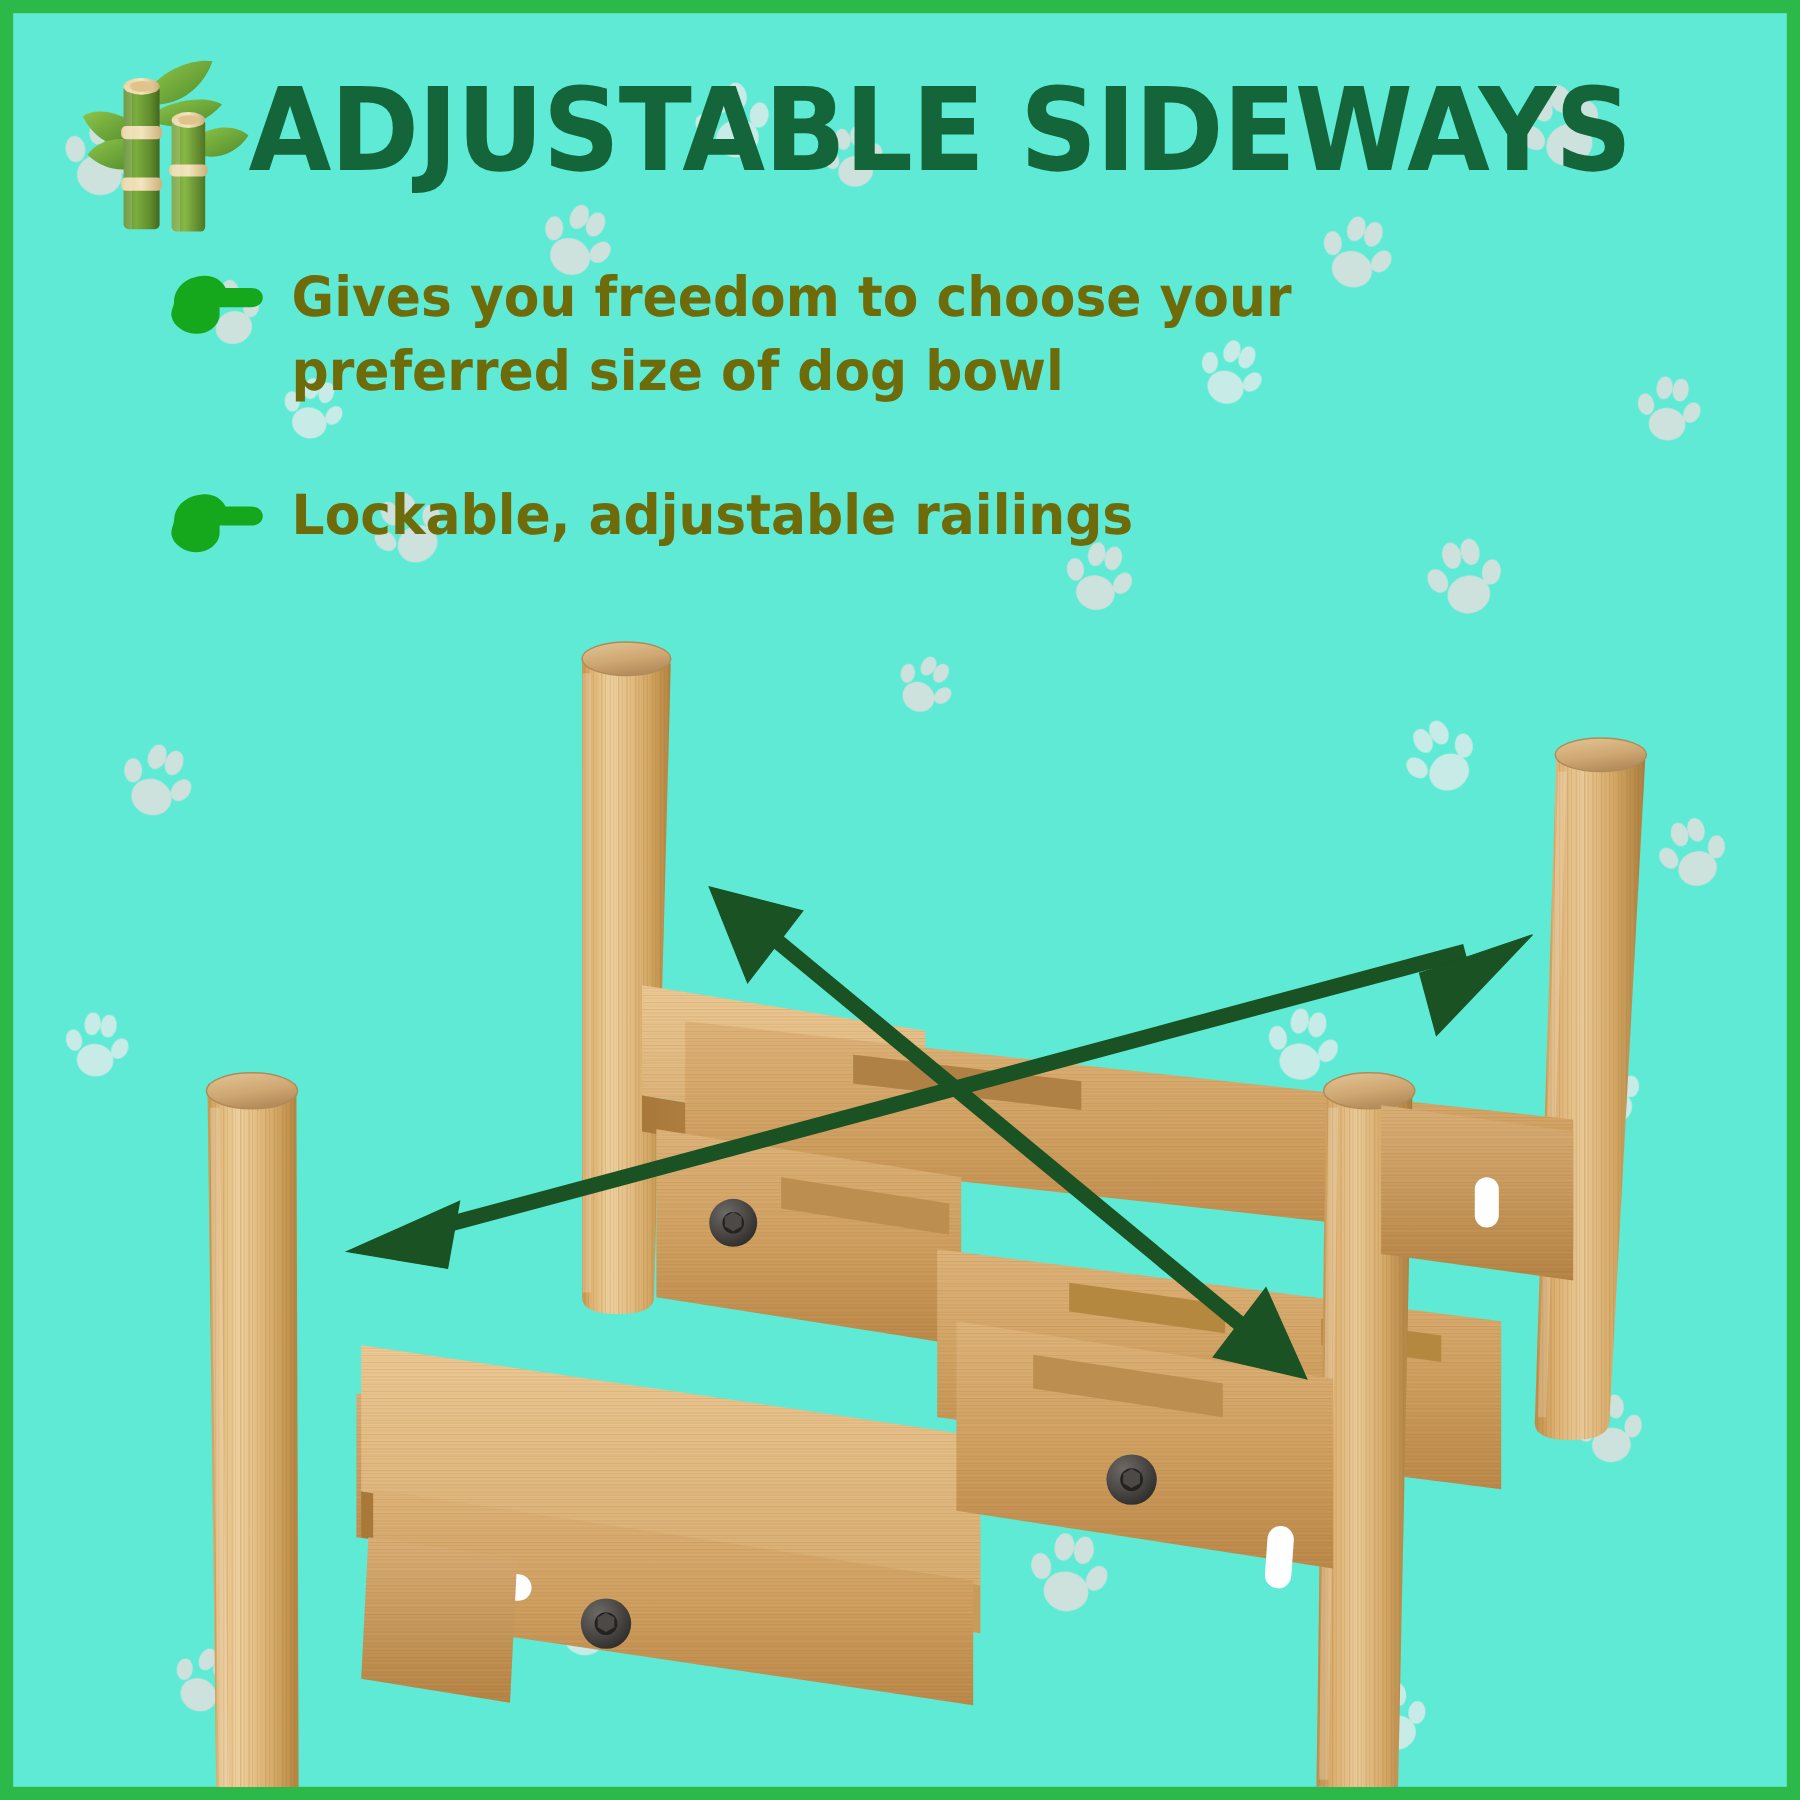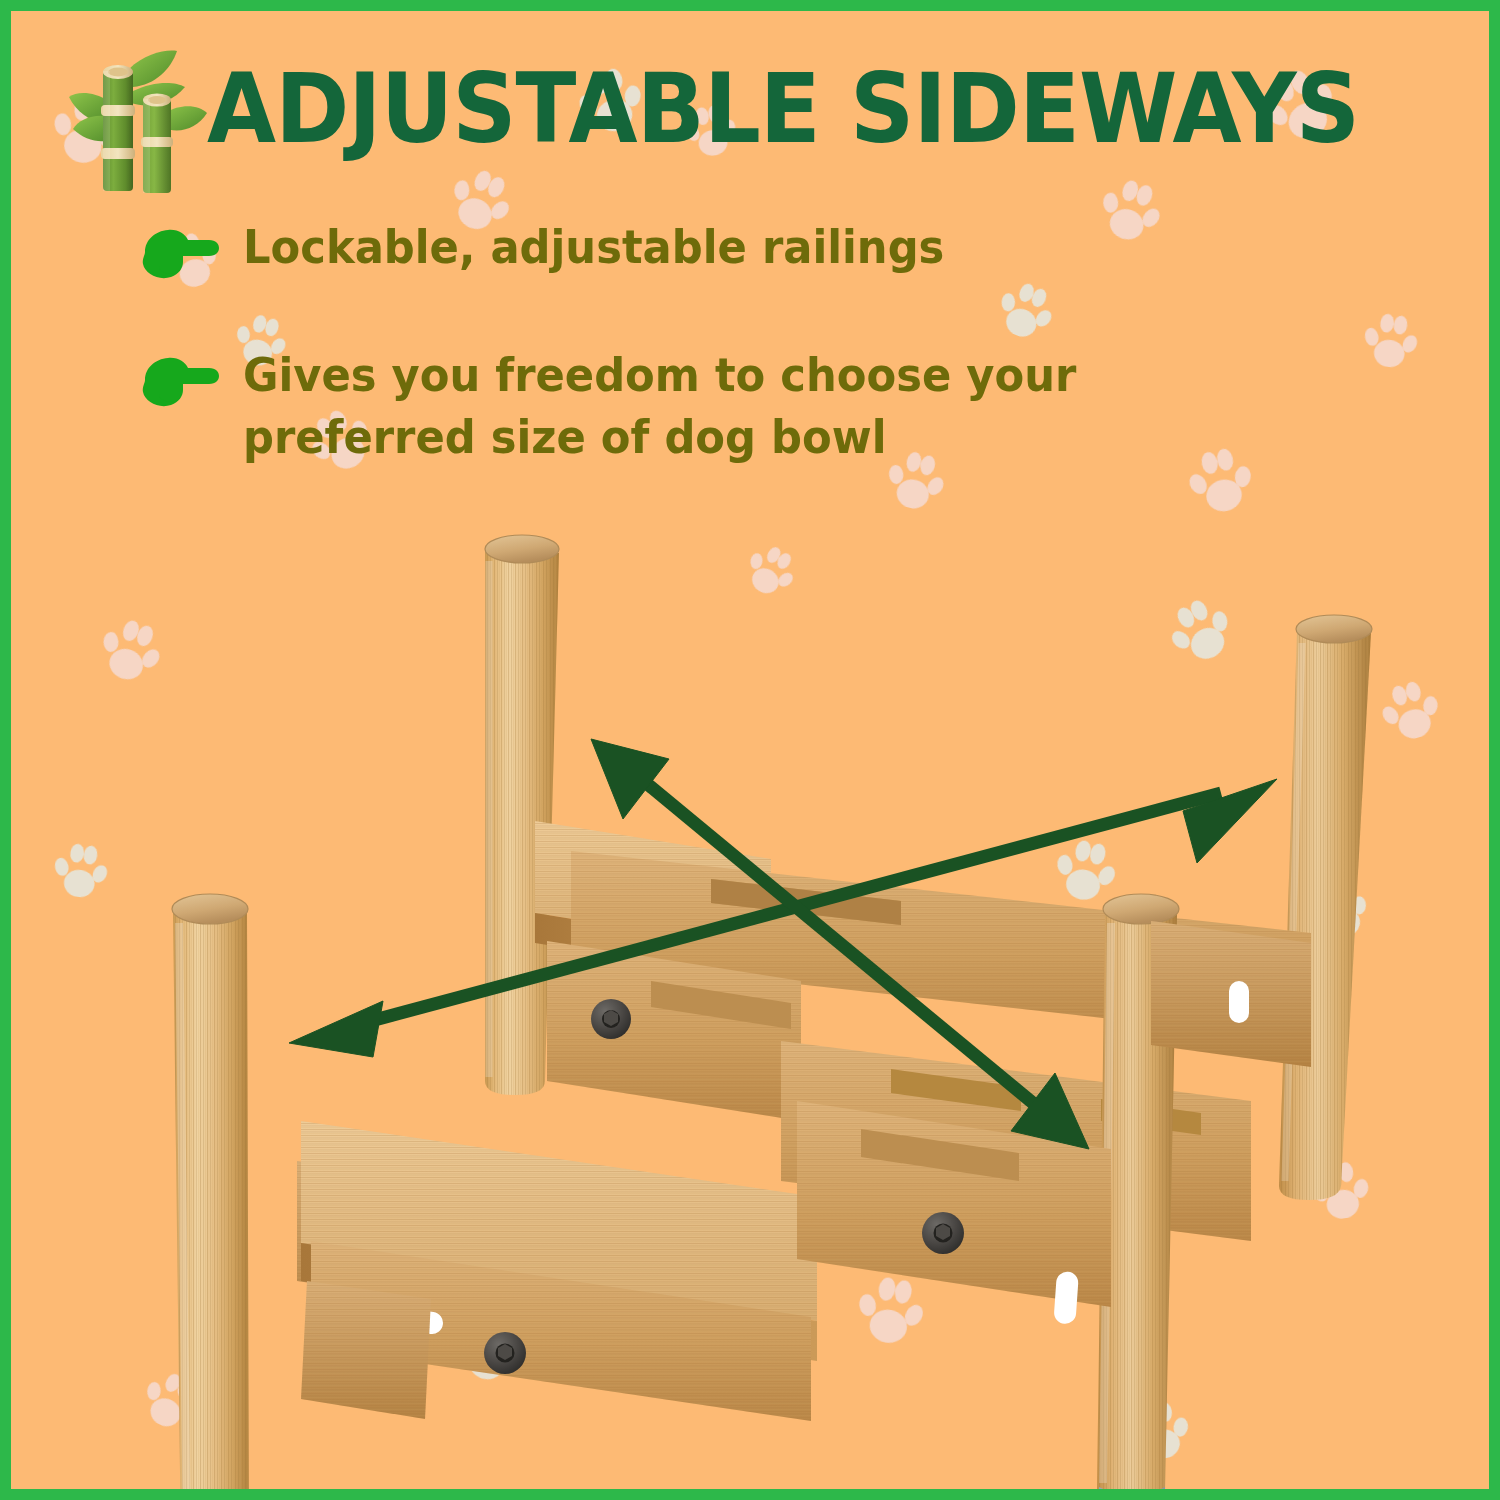--- a/index.html
+++ b/index.html
@@ -3,21 +3,21 @@
 <meta charset="utf-8">
 <style>
   html,body{margin:0;padding:0;}
   body{
     width:1500px;height:1500px;overflow:hidden;
     font-family:"Liberation Sans", sans-serif;
     background:#ffffff;
   }
   .canvas{
     position:relative;width:1500px;height:1500px;
-    background:#fdba74;
+    background:#5eead4;
     box-sizing:border-box;
     border:11px solid #2db84a;
     overflow:hidden;
   }
   
   .paws{position:absolute;inset:0;pointer-events:none;z-index:1;}
   
   .header{position:absolute;left:0;top:0;width:100%;height:190px;z-index:5;}
   .bamboo-icon{position:absolute;left:56px;top:36px;width:144px;height:152px;}
   .title{
@@ -159,32 +159,32 @@
   <div class="bullets">
 
     <div class="bullet">
       <span class="hand">
         <svg viewBox="0 0 82 64" width="82" height="64">
           <path d="M6,30 C6,18 16,9 29,8 C39,7 46,12 49,18 L70,18 C77,18 80,22 80,26 C80,30 77,34 70,34
                    L44,34 L44,40 C44,46 40,52 32,55 C20,59 6,52 4,42 C3,37 6,33 6,30 Z" fill="#16a81c"></path>
           <path d="M20,44 C20,48 25,52 32,52 C38,52 42,48 42,44 L42,38 L20,38 Z" fill="#16a81c"></path>
         </svg>
       </span>
-      <span class="btext">Lockable, adjustable railings</span>
+      <span class="btext">Gives you freedom to choose your preferred size of dog bowl</span>
     </div>
 
     <div class="bullet">
       <span class="hand">
         <svg viewBox="0 0 82 64" width="82" height="64">
           <path d="M6,30 C6,18 16,9 29,8 C39,7 46,12 49,18 L70,18 C77,18 80,22 80,26 C80,30 77,34 70,34
                    L44,34 L44,40 C44,46 40,52 32,55 C20,59 6,52 4,42 C3,37 6,33 6,30 Z" fill="#16a81c"></path>
           <path d="M20,44 C20,48 25,52 32,52 C38,52 42,48 42,44 L42,38 L20,38 Z" fill="#16a81c"></path>
         </svg>
       </span>
-      <span class="btext">Gives you freedom to choose your preferred size of dog bowl</span>
+      <span class="btext">Lockable, adjustable railings</span>
     </div>
 
   </div>
 
   <div class="photo">
     <svg width="1500" height="1030" viewBox="0 0 1500 1030">
       <defs>
 
         <linearGradient id="legG" x1="0" y1="0" x2="1" y2="0">
           <stop offset="0%" stop-color="#c8974f"></stop>

